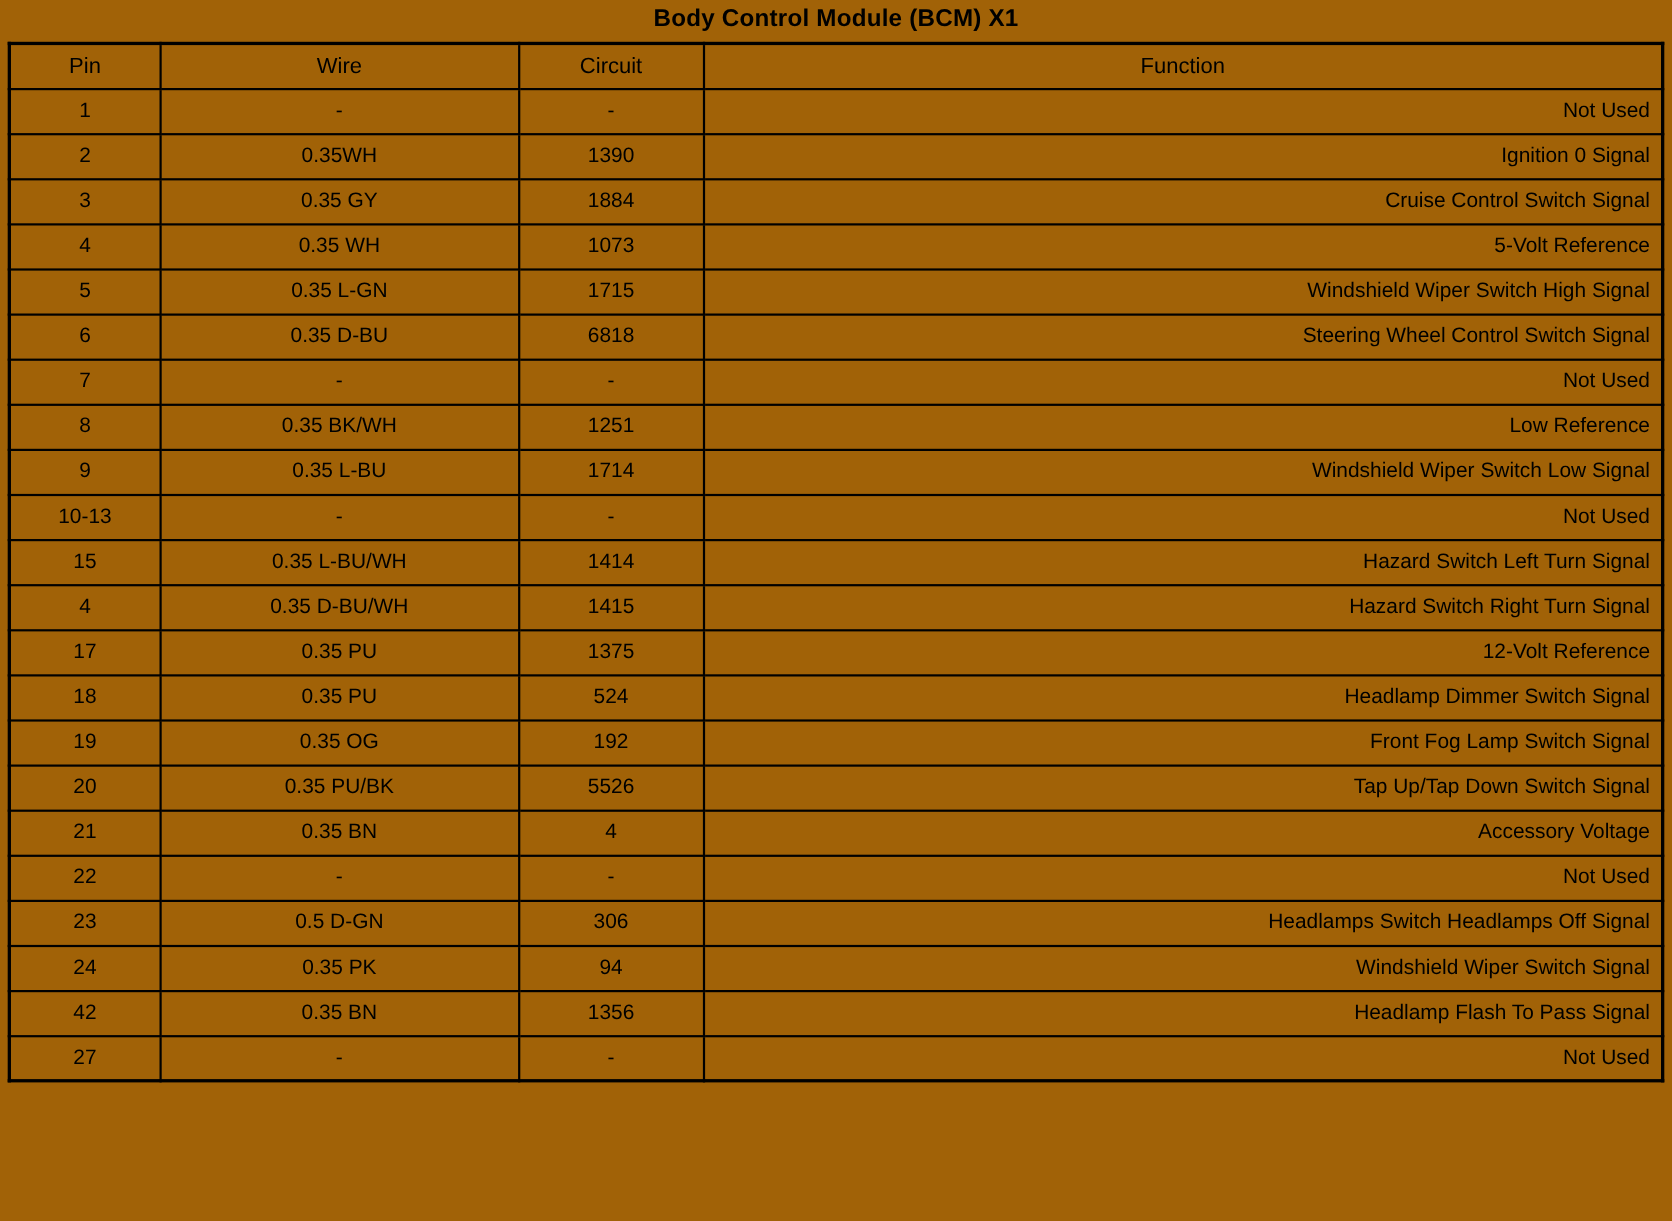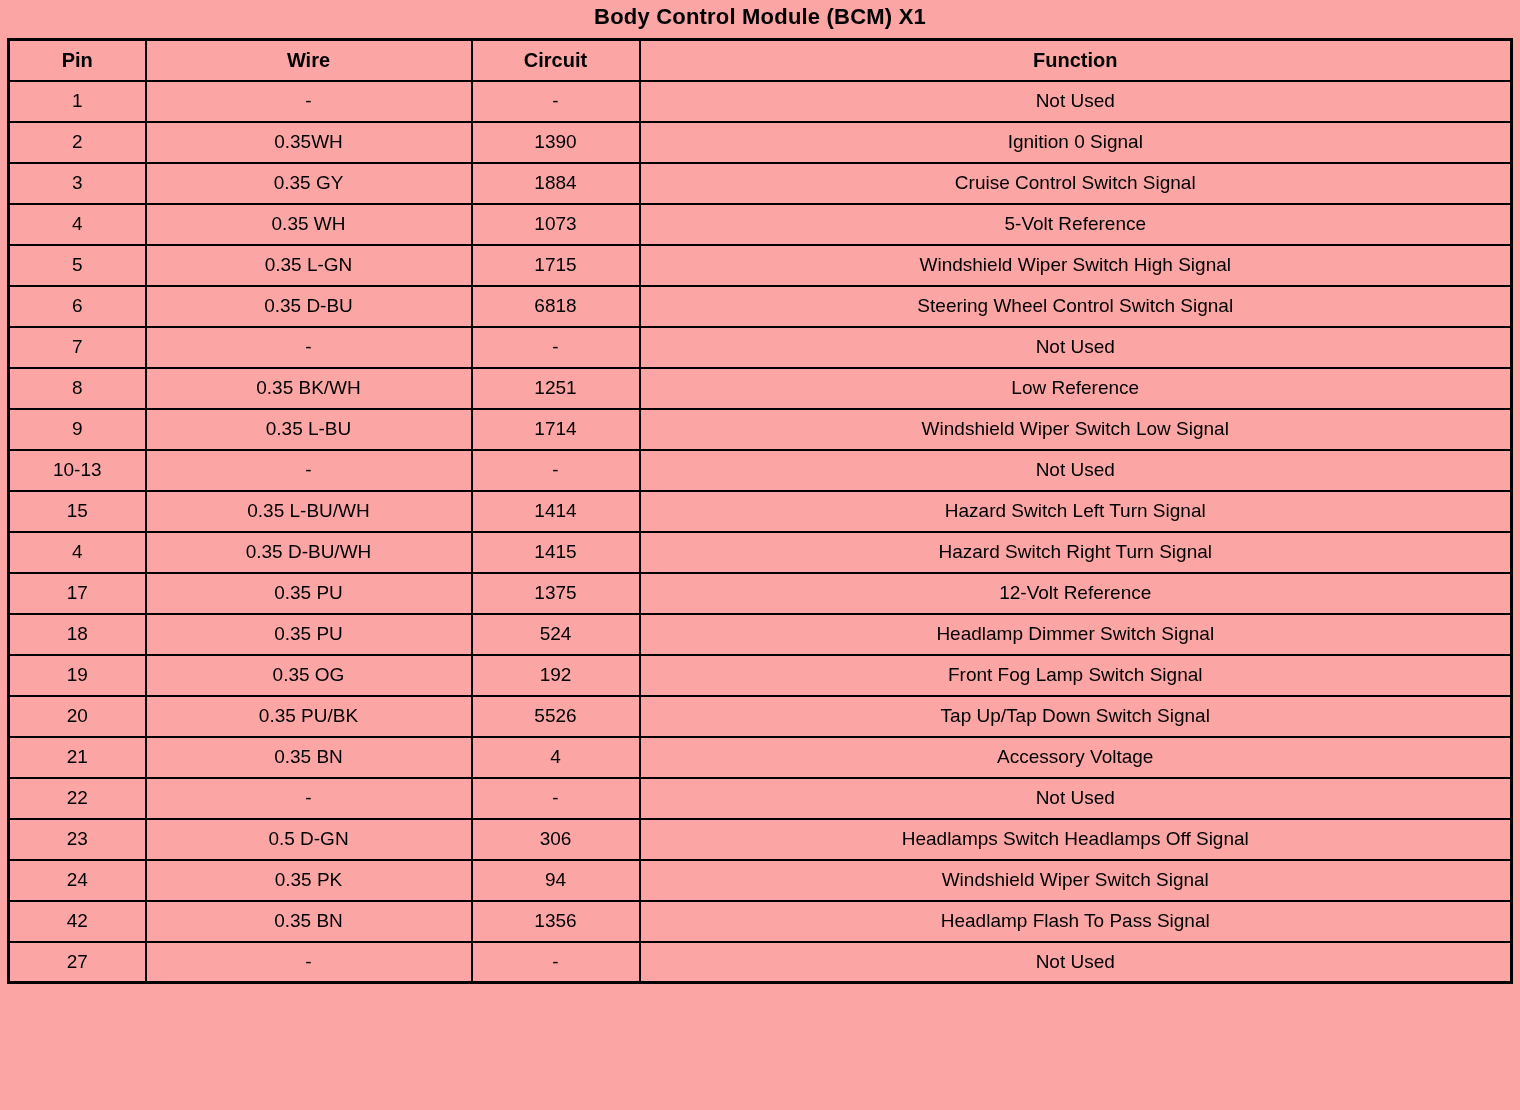--- a/index.html
+++ b/index.html
@@ -4,21 +4,21 @@
 <style>
   * { box-sizing: border-box; margin: 0; padding: 0; }
   html, body {
     background: #ffffff;
     font-family: "Liberation Sans", sans-serif;
     color: #000000;
   }
   .page {
     width: 1520px;
     height: 1110px;
-    background: #fca5a5;
+    background: #a16207;
     padding: 2px 7px 4px 7px;
   }
   .doc-title {
     text-align: center;
     font-size: 22px;
     font-weight: bold;
     padding: 2px 0 8px 0;
     letter-spacing: 0.2px;
   }
   table.pinout {
@@ -31,25 +31,25 @@
   table.pinout td {
     border: 2px solid #000000;
     font-size: 19px;
     height: 41px;
     padding: 4px 10px;
     overflow: hidden;
     white-space: nowrap;
   }
   table.pinout th {
     font-size: 20px;
-    font-weight: bold;
+    font-weight: normal;
     text-align: center;
   }
   td.center { text-align: center; }
-  td.func   { text-align: center; border-radius: 19px; }
+  td.func   { text-align: right; border-radius: 19px; }
   col.c-pin     { width: 137px; }
   col.c-wire    { width: 326px; }
   col.c-circuit { width: 168px; }
   col.c-func    { width: auto; }
 </style>
 </head>
 <body>
 
 <div class="page">
   <div class="doc-title">Body Control Module (BCM) X1</div>

